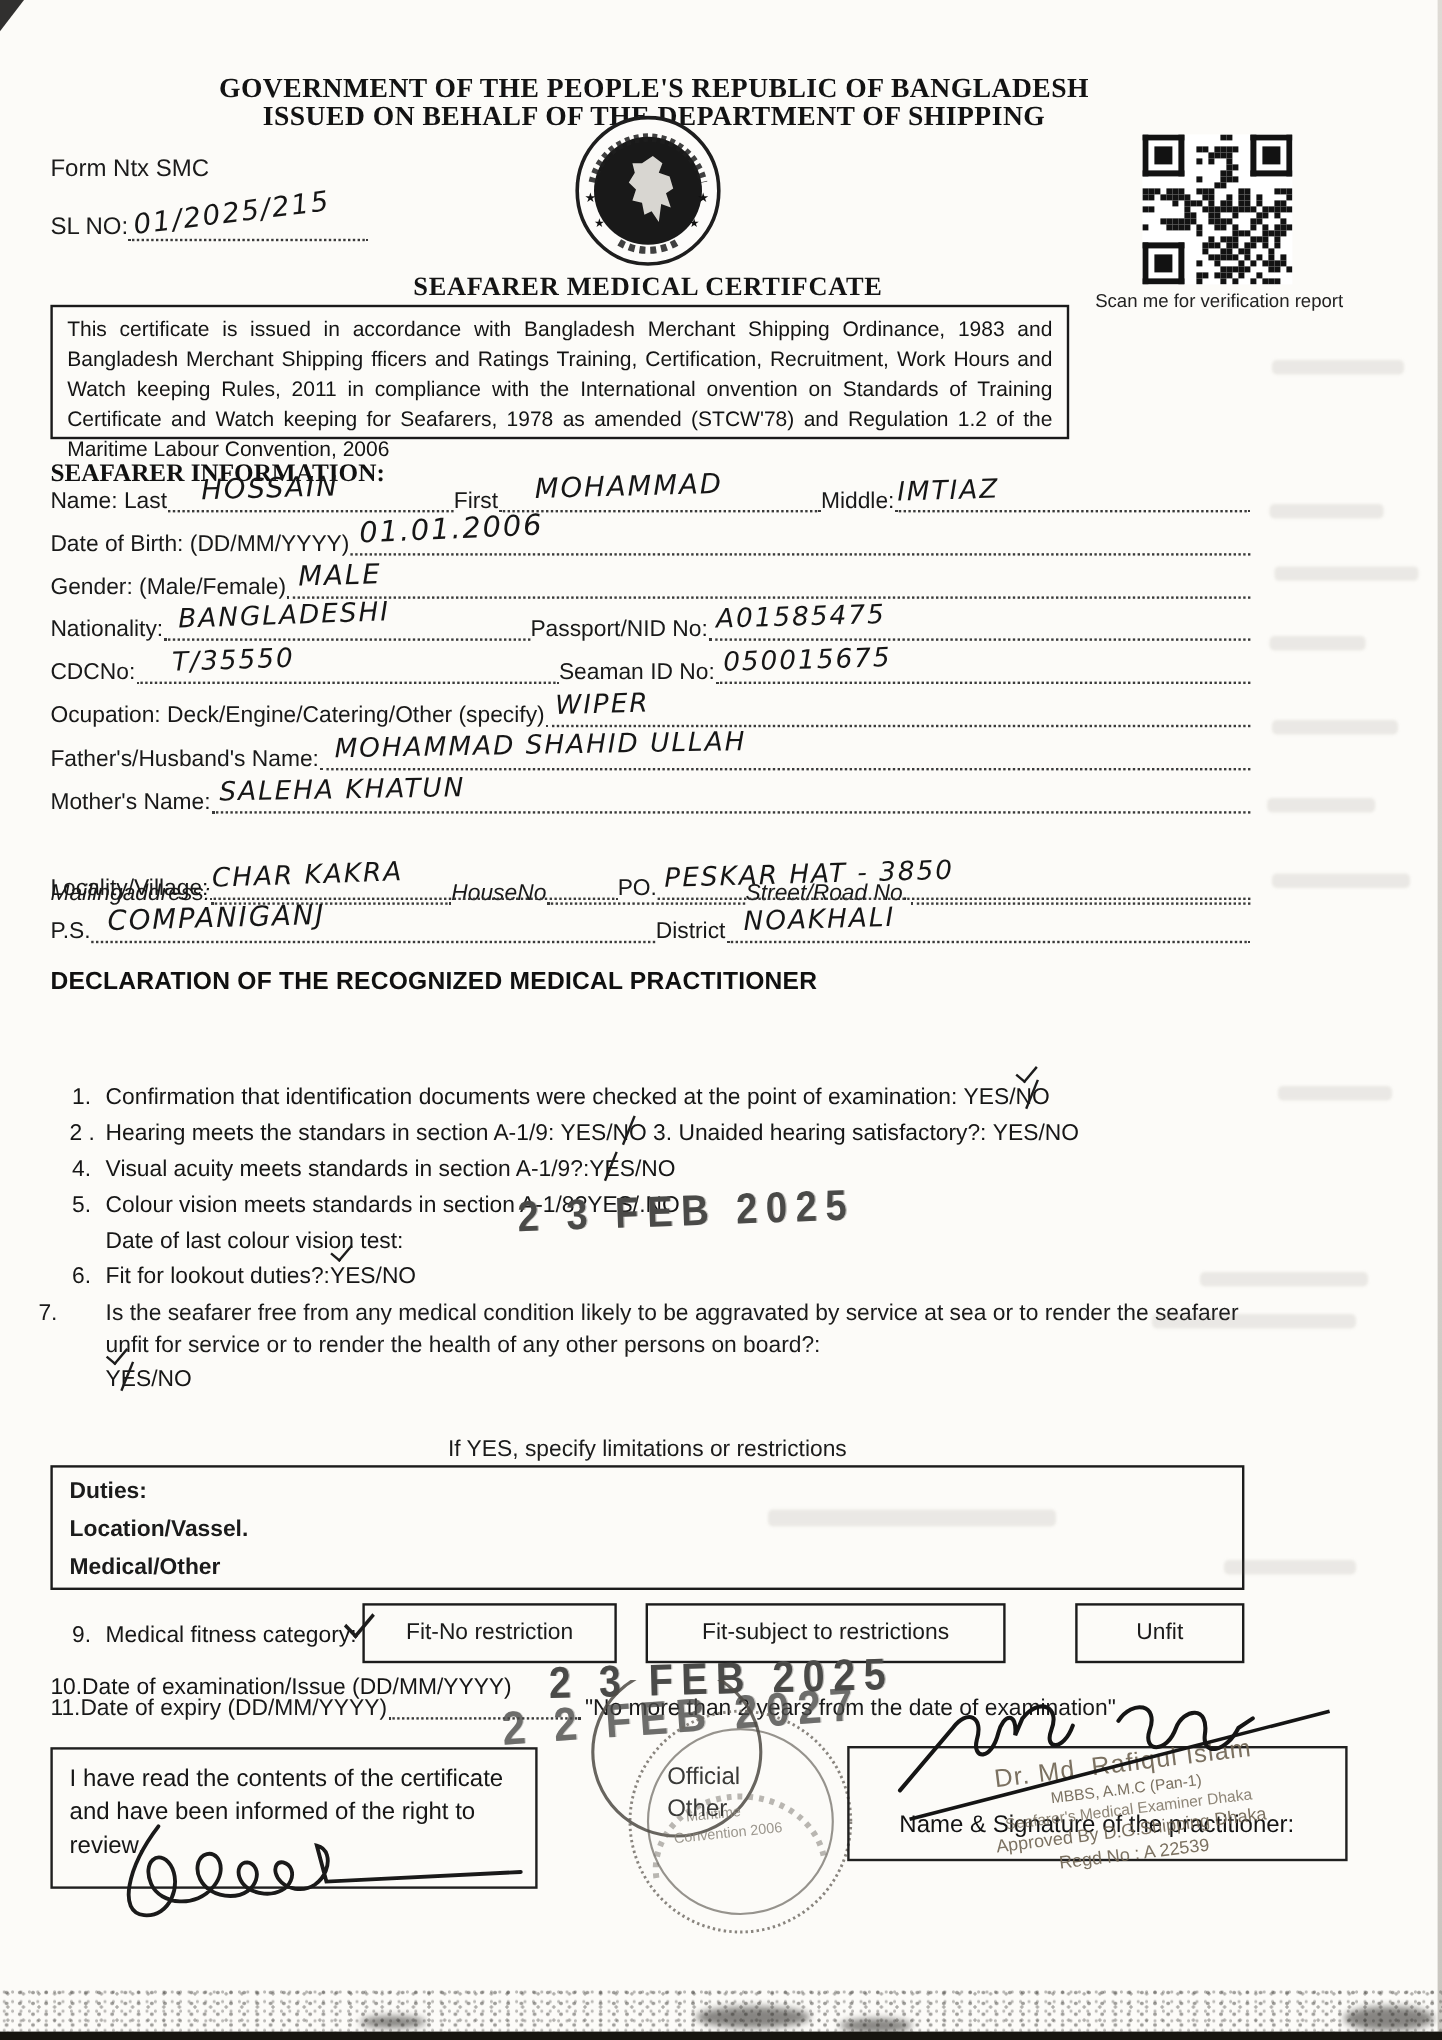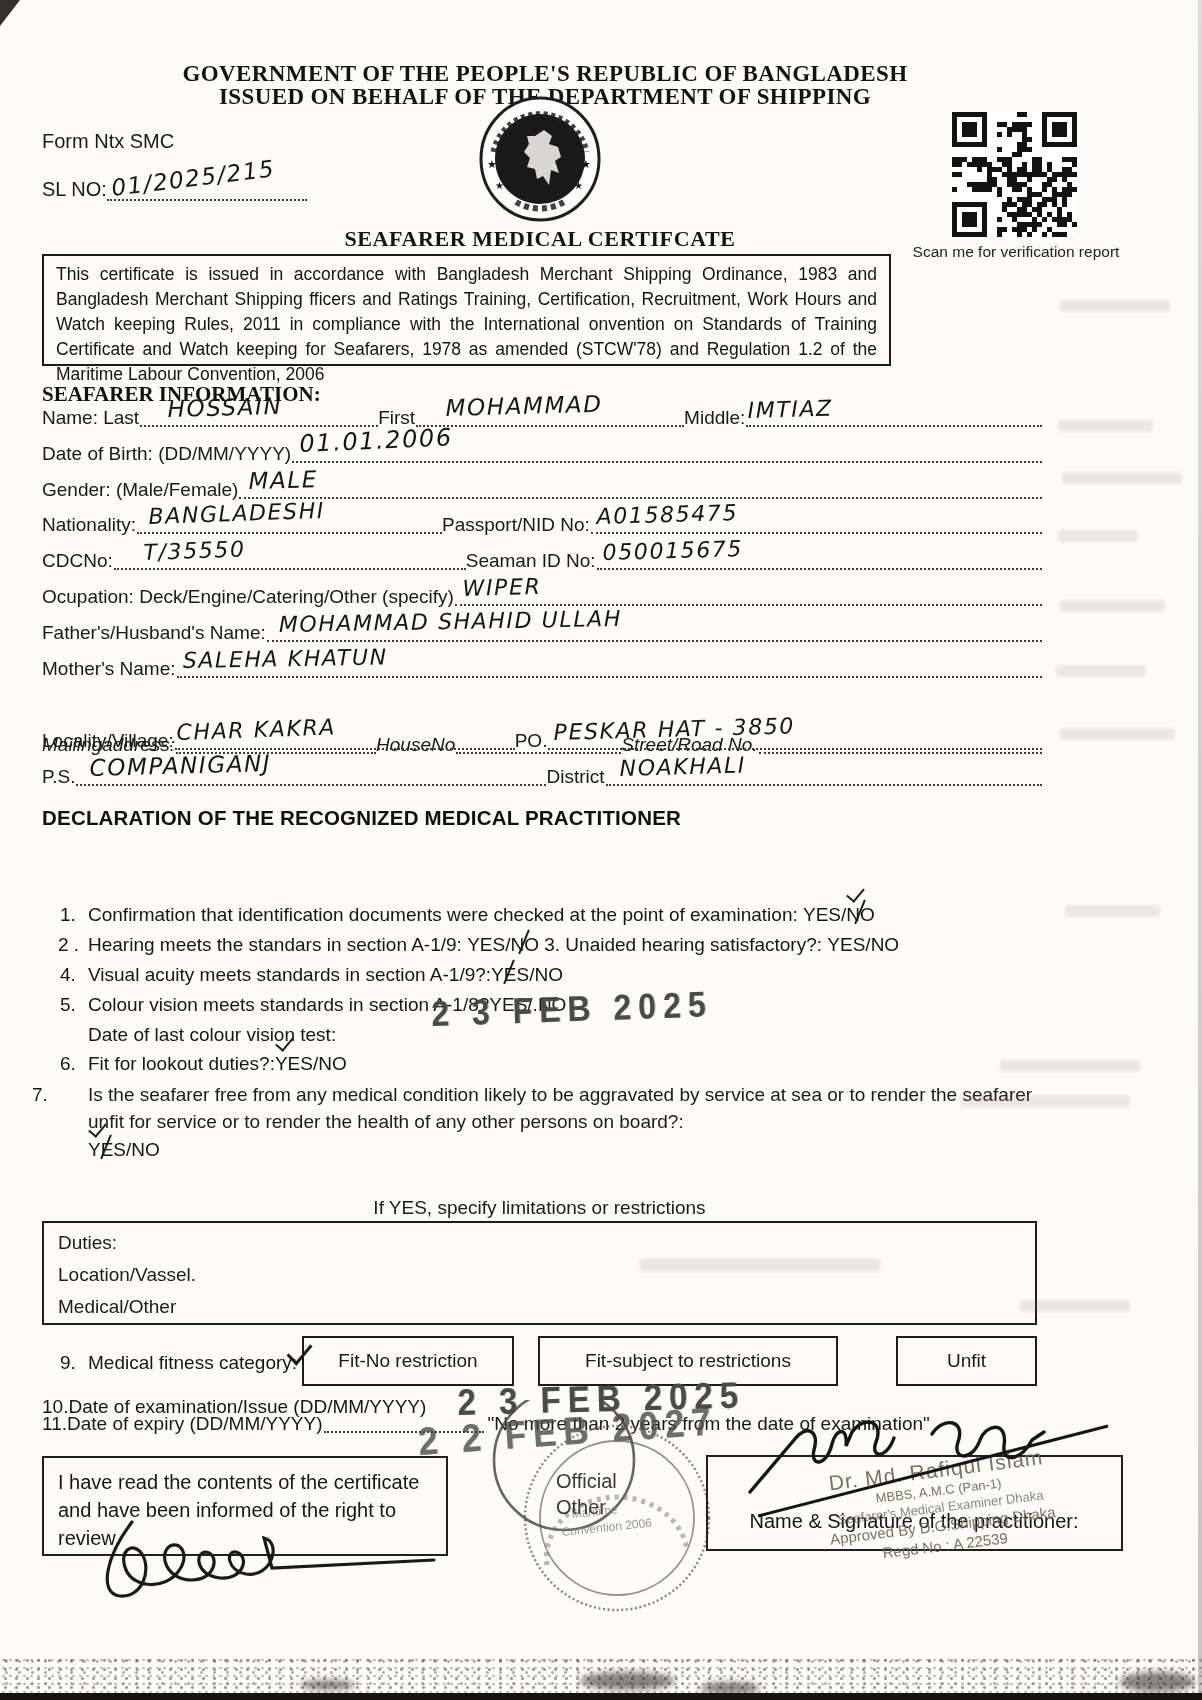--- a/index.html
+++ b/index.html
@@ -35,21 +35,21 @@
   .yn{position:relative;display:inline-block;}
   .tick-above::after{content:"";position:absolute;left:1px;top:-14px;width:15px;height:8px;
        border-left:2.6px solid #1c1c1c;border-bottom:2.6px solid #1c1c1c;transform:rotate(-50deg);}
   .tick-right::after{content:"";position:absolute;left:13px;top:-15px;width:15px;height:8px;
        border-left:2.6px solid #1c1c1c;border-bottom:2.6px solid #1c1c1c;transform:rotate(-50deg);}
   .slashed-d::before{content:"";position:absolute;left:45%;top:-3px;height:26px;width:2.4px;
        background:#1c1c1c;transform:rotate(22deg);}
   .ifyes{position:absolute;left:42px;top:1197px;width:995px;text-align:center;font-size:19px;}
   .dutiesbox{position:absolute;left:42px;top:1221px;width:995px;height:104px;border:2px solid #1c1c1c;
        box-sizing:border-box;padding:4px 14px;font-size:19px;}
-  .dutiesbox div{line-height:32px;}
+  .dutiesbox div{line-height:32px;font-weight:bold;}
   .catbox{position:absolute;border:2px solid #1c1c1c;height:50px;box-sizing:border-box;
        display:flex;align-items:center;justify-content:center;font-size:19px;background:transparent;}
   .tickmark{position:absolute;width:19px;height:10px;border-left:3px solid #1d1d1d;
        border-bottom:3px solid #1d1d1d;transform:rotate(-50deg) skewX(-6deg);}
   
   .stamp{position:absolute;font-family:"Liberation Sans",sans-serif;font-weight:bold;color:#4a4a48;
        letter-spacing:7px;white-space:nowrap;transform-origin:left bottom;
        text-shadow:1px 0 0 rgba(74,74,72,.35);}
   
   .bx{position:absolute;border:2px solid #202020;box-sizing:border-box;}
@@ -482,21 +482,21 @@
   <div class="item" style="top:1394px;left:42px;">10.Date of examination/Issue (DD/MM/YYYY)</div>
   <div class="stamp" style="left:458px;top:1386px;font-size:33px;transform:rotate(-1.5deg) scaleY(1.12);">2 3 FEB 2025</div>
 
   <div class="frow" style="top:1414px;width:1060px;">
     <span class="t">11.Date of expiry (DD/MM/YYYY)</span>
     <span class="dots" style="width:160px;"></span>
     <span class="t" style="padding-left:4px;">"No more than 2 years from the date of examination"</span>
   </div>
   <div class="stamp" style="left:420px;top:1424px;font-size:35px;transform:rotate(-4deg) scaleY(1.12);opacity:.8;">2 2 FEB 2027</div>
 
-  <div class="bx" style="left:42px;top:1456px;width:406px;height:100px;">
+  <div class="bx" style="left:42px;top:1456px;width:406px;height:118px;">
     <div class="consent-text">I have read the contents of the certificate and have been informed of the right to review.</div>
   </div>
   <svg style="position:absolute;left:86px;top:1478px;" width="372" height="130" viewBox="0 0 372 130">
     <path d="M46 44 C20 78 12 116 34 118 C56 120 66 92 56 76 C46 62 32 74 40 92 C48 110 78 112 92 94 C104 80 96 62 84 68 C72 76 80 102 106 102 C130 102 134 76 120 74 C108 74 110 98 134 100 C158 102 164 78 150 74 C140 72 140 92 160 96 C186 100 196 64 178 60 L186 90 L348 82" fill="none" stroke="#1a1a1a" stroke-width="3.2" stroke-linecap="round"></path>
   </svg>
 
   <svg style="position:absolute;left:452px;top:1400px;" width="300" height="215" viewBox="0 0 300 215">
     <circle cx="165" cy="118" r="92" fill="none" stroke="#6b675f" stroke-width="2.4" stroke-dasharray="2 2.6" opacity=".8"></circle>
     <circle cx="165" cy="118" r="77" fill="none" stroke="#6b675f" stroke-width="1.8" opacity=".7"></circle>
     <circle cx="112" cy="60" r="70" fill="none" stroke="#4d4a44" stroke-width="2.6" opacity=".85"></circle>

